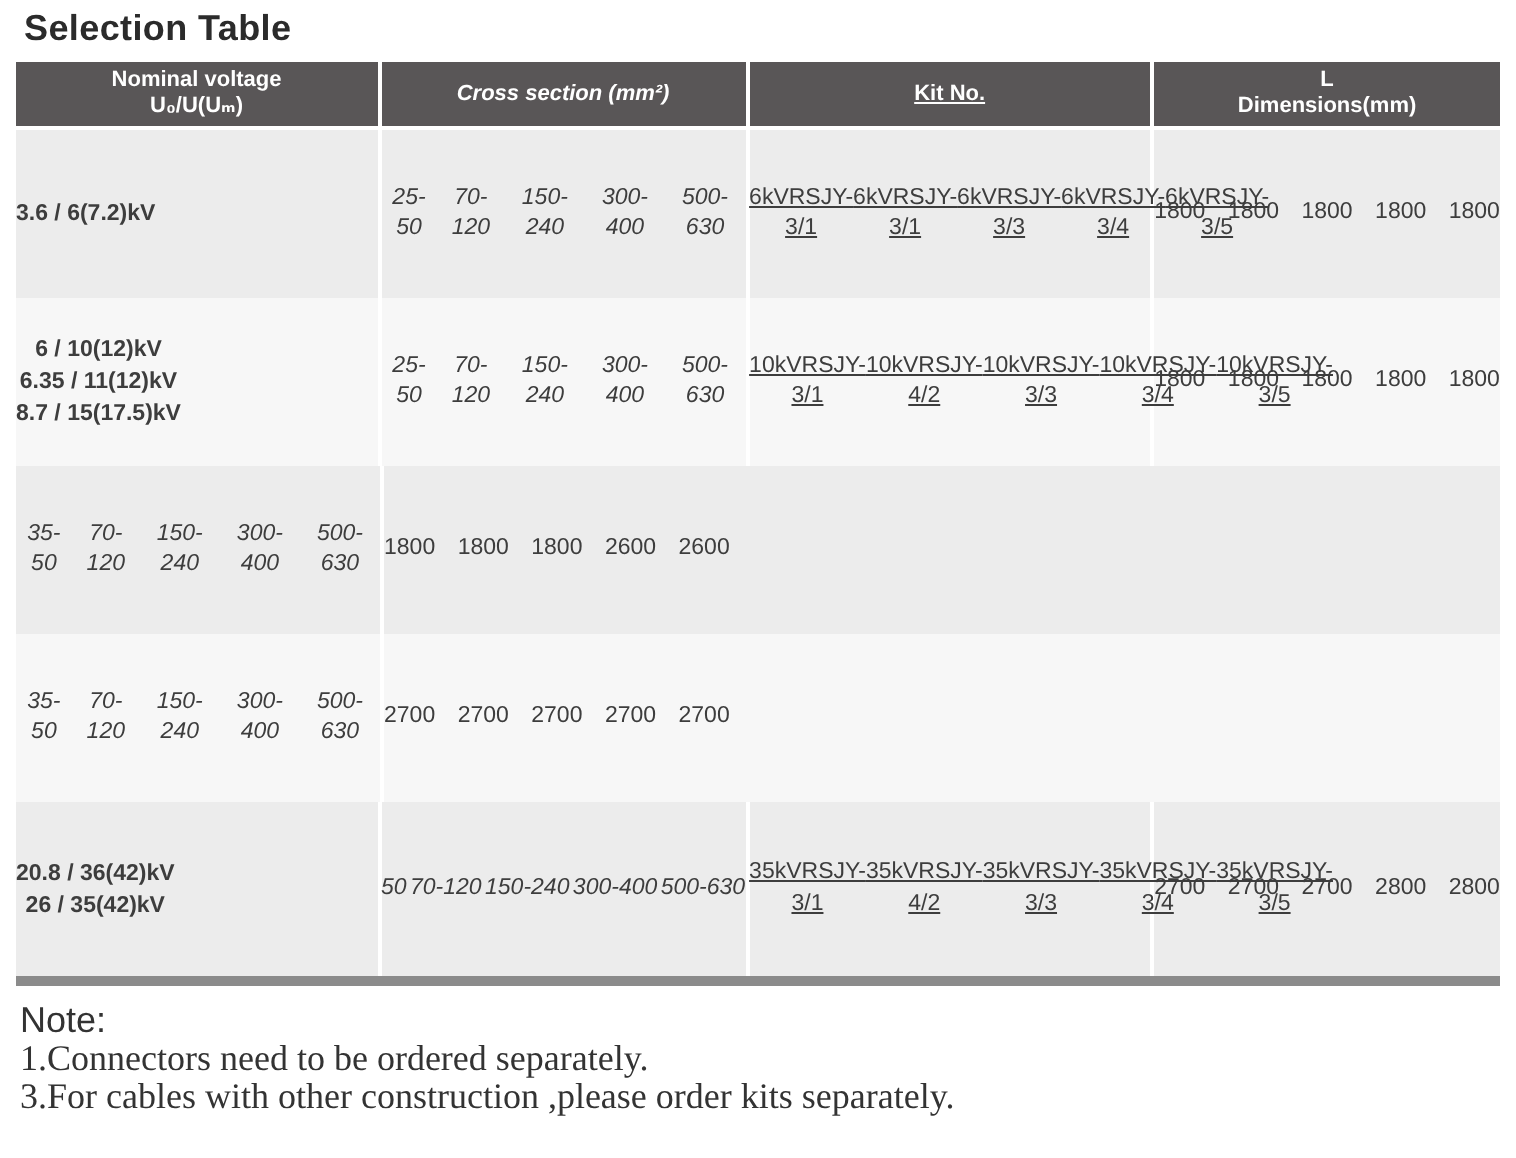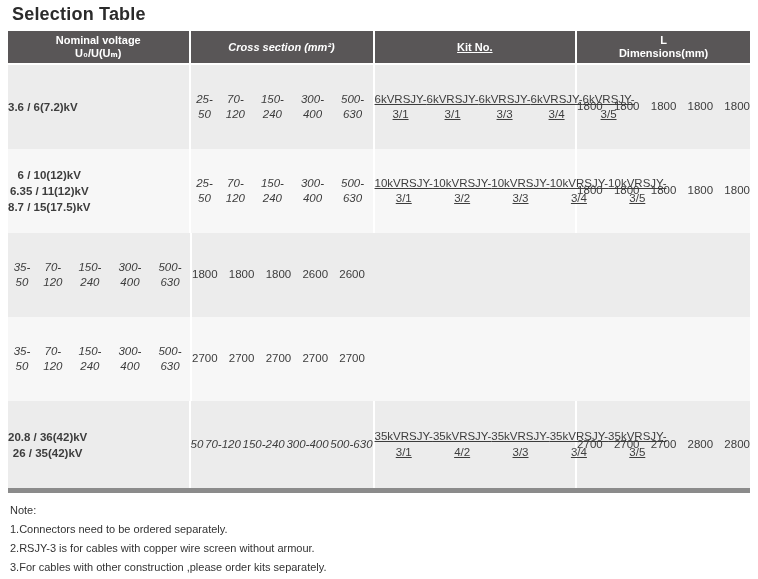--- a/index.html
+++ b/index.html
@@ -30,23 +30,23 @@
   .band-odd  { background:var(--band-odd,#ececec); }
   .band-even { background:var(--band-even,#f7f7f7); }
 
   .cell { display:flex; flex-direction:row; justify-content:space-between;
           align-items:center; text-align:center; color:var(--text,#3d3d3d);
           font-size:11.5px; }
   .cell:not(:last-child) { border-right:2px solid #ffffff; }
   .cell.col-voltage { white-space:pre-line; line-height:16px;font-weight:bold; }
   .cell .line { line-height:15.5px; }
 
-  .notes { margin:8px 0 0 2px; color:var(--note-text,#333333); font-size:11px; }
+  .notes { margin:8px 0 0 2px; color:var(--note-text,#333333); font-size:18px; }
   .note-label { line-height:19px; }
-  .note-item { line-height:19px; }
+  .note-item { line-height:19px;font-family:Liberation Serif, serif; }
 </style>
 </head>
 <body>
 
 <div class="page">
 
   <h1 class="title">Selection Table</h1>
 
   <div class="table">
     <div class="thead">
@@ -88,21 +88,21 @@
 8.7 / 15(17.5)kV</div>
           <div class="cell col-cross">
             <div class="line">25-50</div>
             <div class="line">70-120</div>
             <div class="line">150-240</div>
             <div class="line">300-400</div>
             <div class="line">500-630</div>
           </div>
           <div class="cell col-kit">
             <div class="line">10kVRSJY-3/1</div>
-            <div class="line">10kVRSJY-3/2</div>
+            <div class="line">10kVRSJY-4/2</div>
             <div class="line">10kVRSJY-3/3</div>
             <div class="line">10kVRSJY-3/4</div>
             <div class="line">10kVRSJY-3/5</div>
           </div>
           <div class="cell col-dim">
             <div class="line">1800</div>
             <div class="line">1800</div>
             <div class="line">1800</div>
             <div class="line">1800</div>
             <div class="line">1800</div>
@@ -165,18 +165,17 @@
             <div class="line">2800</div>
           </div>
         </div>
       </div>
   </div>
 
   <div class="notes">
     <div class="note-label">Note:</div>
     <div id="notes-list">
         <div class="note-item">1.Connectors need to be ordered separately.</div>
-        <div class="note-item">2.RSJY-3 is for cables with copper wire screen without armour.</div>
         <div class="note-item">3.For cables with other construction ,please order kits separately.</div>
       </div>
   </div>
 
 </div>
 
 </body></html>

